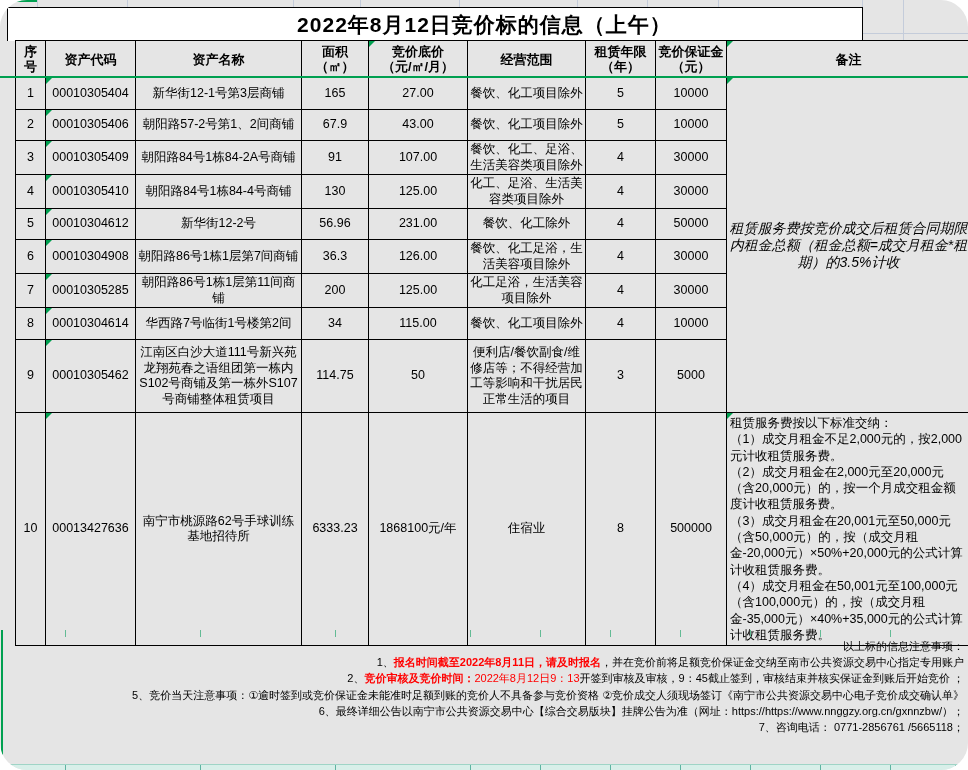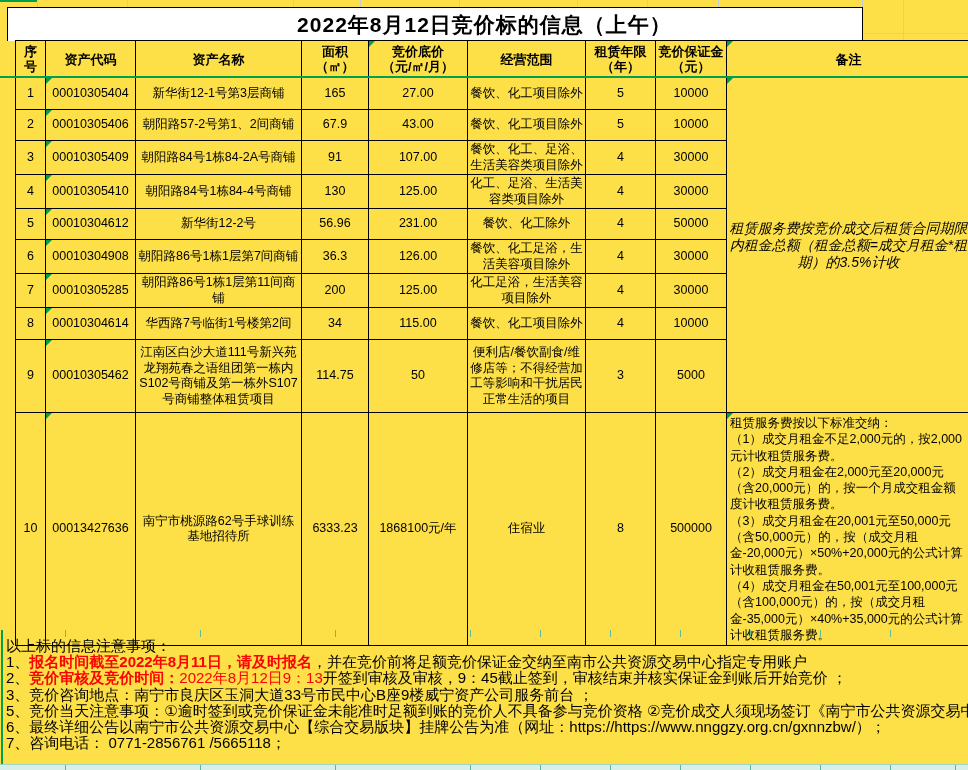--- a/index.html
+++ b/index.html
@@ -1,19 +1,20 @@
 <!DOCTYPE html>
 <html><head>
 <meta charset="utf-8">
 <style>
   html,body { margin:0; padding:0; background:#fff; }
   .screen {
     position:relative; width:968px; height:770px; overflow:hidden;
-    background:#fde047; color:#000;
+    background:#e5e5e5; color:#000;
     font-family:"Liberation Sans","DejaVu Sans",sans-serif;
+    border-radius:27px;
   }
   
   .vgrid { position:absolute; top:0; width:1px; height:7px; background:#c4ccda; }
   .vgrid.tall { height:40px; }
   .hgrid { position:absolute; height:1px; background:#c4ccda; }
   .green-seg { position:absolute; background:#00a050; }
 
   
   .title-box { position:absolute; left:7px; top:7px; width:854px; height:33px;
     border:1px solid #000; border-bottom:none; background:#fff; }
@@ -35,21 +36,21 @@
 
   
   .green-rule { position:absolute; left:0; top:76px; width:968px; height:2px; background:#00a050; }
 
   
   .vtick { position:absolute; top:630px; width:1px; height:7px; background:#63bb95; }
   .left-green { position:absolute; left:1px; top:630px; width:2px; height:140px; background:#00a050; }
 
   
   .notes { position:absolute; left:6px; top:638px; width:958px;
-    font-size:15px; line-height:16.2px; white-space:nowrap; }
+    font-size:11px; line-height:16.2px; white-space:nowrap;text-align:right; }
   .red { color:#ff0000; font-weight:bold; }
   .red-plain { color:#ff0000; }
 
   
   .bottom-strip { position:absolute; left:0; top:764px; width:968px; height:6px; background:#d8efe9; border-top:1px solid #9fd4c6; }
   .btick { position:absolute; top:0; width:1px; height:6px; background:#5fb3a1; }
 </style>
 </head>
 <body>
 
@@ -221,21 +222,20 @@
   <div class="vtick" style="left:680px"></div>
   <div class="vtick" style="left:750px"></div>
   <div class="vtick" style="left:820px"></div>
   <div class="vtick" style="left:890px"></div>
   <div class="left-green"></div>
 
   <div class="notes">
     <div>以上标的信息注意事项：</div>
     <div><span>1、</span><span class="red">报名时间截至2022年8月11日，请及时报名</span><span>，并在竞价前将足额竞价保证金交纳至南市公共资源交易中心指定专用账户</span></div>
     <div><span>2、</span><span class="red">竞价审核及竞价时间：</span><span class="red-plain">2022年8月12日9：13</span><span>开签到审核及审核，9：45截止签到，审核结束并核实保证金到账后开始竞价 ；</span></div>
-    <div>3、竞价咨询地点：南宁市良庆区玉洞大道33号市民中心B座9楼威宁资产公司服务前台 ；</div>
     <div>5、竞价当天注意事项：①逾时签到或竞价保证金未能准时足额到账的竞价人不具备参与竞价资格 ②竞价成交人须现场签订《南宁市公共资源交易中心电子竞价成交确认单》</div>
     <div>6、最终详细公告以南宁市公共资源交易中心【综合交易版块】挂牌公告为准（网址：https://https://www.nnggzy.org.cn/gxnnzbw/）；</div>
     <div>7、咨询电话： 0771-2856761 /5665118；</div>
   </div>
 
   <div class="bottom-strip">
     <div class="btick" style="left:65px"></div>
     <div class="btick" style="left:200px"></div>
     <div class="btick" style="left:335px"></div>
     <div class="btick" style="left:470px"></div>

